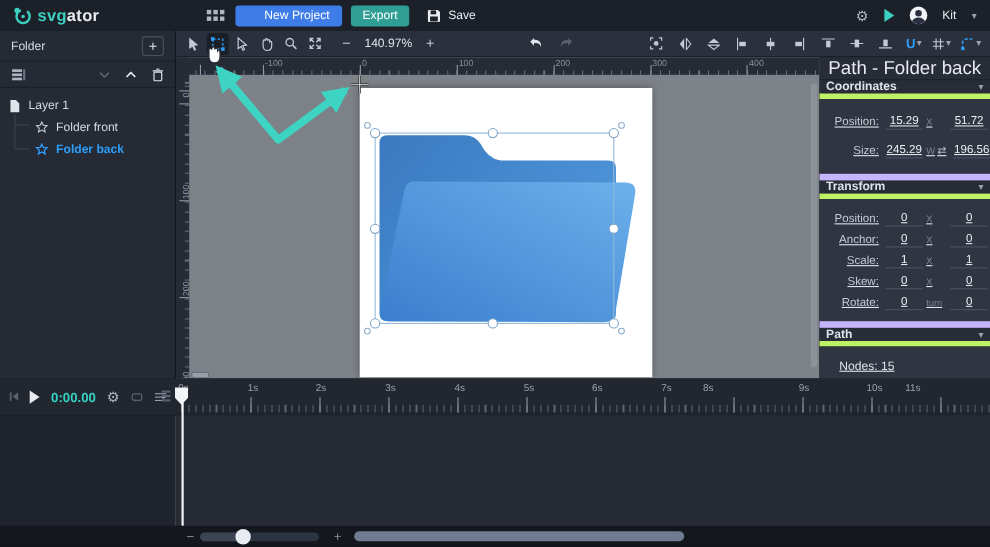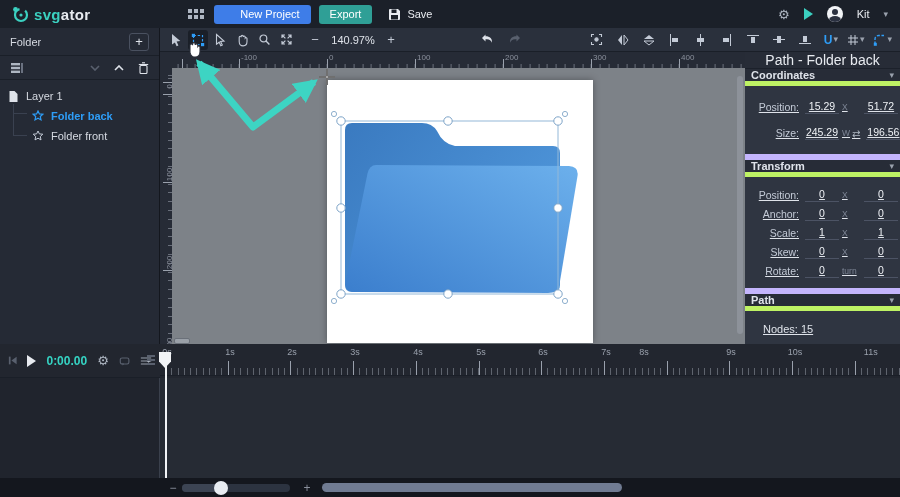--- a/index.html
+++ b/index.html
@@ -98,21 +98,21 @@
   .canvas-hscroll-thumb { position:absolute; left:14px; top:286px; width:16px; height:6px;
     background:#9aa0a8; border:1px solid #6a7079; border-radius:2px; cursor:pointer; }
   #annotation-overlay { position:absolute; left:0; top:0; width:585px; height:292px;
     pointer-events:none; }
   #hand-cursor { left:185px; top:40px; width:18px; height:20px; pointer-events:none; z-index:30; }
 
   
   #right-panel { left:745px; top:52px; width:155px; height:292px; background:#272c37;
     color:#dfe3ea; display:flex; flex-direction:column; font-size:11px; }
   .rp-title { height:22px; display:flex; align-items:center; justify-content:center;
-    border-bottom:1px solid #1c212b; font-size:14px; color:#e7eaef; }
+    border-bottom:1px solid #1c212b; font-size:17px; color:#e7eaef; }
   .sec-header { height:24px; display:flex; align-items:center; padding:0 6px;
     font-weight:bold; border-bottom:5px solid #bef264; cursor:pointer; }
   .sec-header .caret { margin-left:auto; }
   .sec-content { background:#2f3541; border-bottom:6px solid #c4b5fd; padding:8px 8px 8px 4px;text-decoration:underline; }
   .prow { display:flex; align-items:center; height:26px; }
   .trow { display:flex; align-items:center; height:19px; }
   .plabel { width:50px; text-align:right; color:#c3cad6; font-size:10.5px; flex:none; }
   .field { display:flex; align-items:center; margin-left:6px; }
   .field .val { min-width:34px; text-align:center; border-bottom:1px solid #4c5364;
     font-size:10.5px; color:#eef1f5; padding-bottom:1px; cursor:text; }
@@ -361,31 +361,31 @@
     <div class="tree">
       <div class="tree-line-v"></div>
       <div class="tree-line-h" style="top:33px;"></div>
       <div class="tree-line-h" style="top:55px;"></div>
       <div class="tree-row root">
         <svg width="11" height="13" viewBox="0 0 11 13">
           <path d="M1.5,1 h5 l3,3 v8 h-8 z" fill="#dfe3ea"></path>
         </svg>
         <span>Layer 1</span>
       </div>
+      <div class="tree-row child">
+        <svg width="12" height="12" viewBox="0 0 12 12">
+          <path d="M6,1 L7.4,3.9 L10.8,4.2 L8.3,6.5 L9,9.9 L6,8.2 L3,9.9 L3.7,6.5 L1.2,4.2 L4.6,3.9 Z" fill="none" stroke="#c3cad6" stroke-width="1"></path>
+        </svg>
+        <span>Folder front</span>
+      </div>
       <div class="tree-row child selected">
         <svg width="12" height="12" viewBox="0 0 12 12">
           <path d="M6,1 L7.4,3.9 L10.8,4.2 L8.3,6.5 L9,9.9 L6,8.2 L3,9.9 L3.7,6.5 L1.2,4.2 L4.6,3.9 Z" fill="none" stroke="#2e9df7" stroke-width="1.2"></path>
         </svg>
         <span>Folder back</span>
-      </div>
-      <div class="tree-row child">
-        <svg width="12" height="12" viewBox="0 0 12 12">
-          <path d="M6,1 L7.4,3.9 L10.8,4.2 L8.3,6.5 L9,9.9 L6,8.2 L3,9.9 L3.7,6.5 L1.2,4.2 L4.6,3.9 Z" fill="none" stroke="#c3cad6" stroke-width="1"></path>
-        </svg>
-        <span>Folder front</span>
       </div>
     </div>
   </div>
 
   <div id="canvas" class="abs">
     <div id="artboard">
       <svg width="266" height="263" viewBox="0 0 266 263">
         <defs>
           <linearGradient id="backGrad" x1="0" y1="0" x2="1" y2="0.6">
             <stop offset="0" stop-color="#3A7AC0"></stop>
@@ -600,21 +600,21 @@
       <span class="sec-label" style="left:68px">1s</span>
       <span class="sec-label" style="left:130px">2s</span>
       <span class="sec-label" style="left:193px">3s</span>
       <span class="sec-label" style="left:256px">4s</span>
       <span class="sec-label" style="left:319px">5s</span>
       <span class="sec-label" style="left:381px">6s</span>
       <span class="sec-label" style="left:444px">7s</span>
       <span class="sec-label" style="left:482px">8s</span>
       <span class="sec-label" style="left:569px">9s</span>
       <span class="sec-label" style="left:632px">10s</span>
-      <span class="sec-label" style="left:708px">11s</span>
+      <span class="sec-label" style="left:667px">11s</span>
     </div>
     <div id="tl-body"></div>
     <div id="playhead-line"></div>
     <div id="playhead-flag"></div>
   </div>
 
   <div id="bottombar" class="abs">
     <span class="bb-minus">−</span>
     <div class="zoom-slider">
       <div class="fill"></div>

